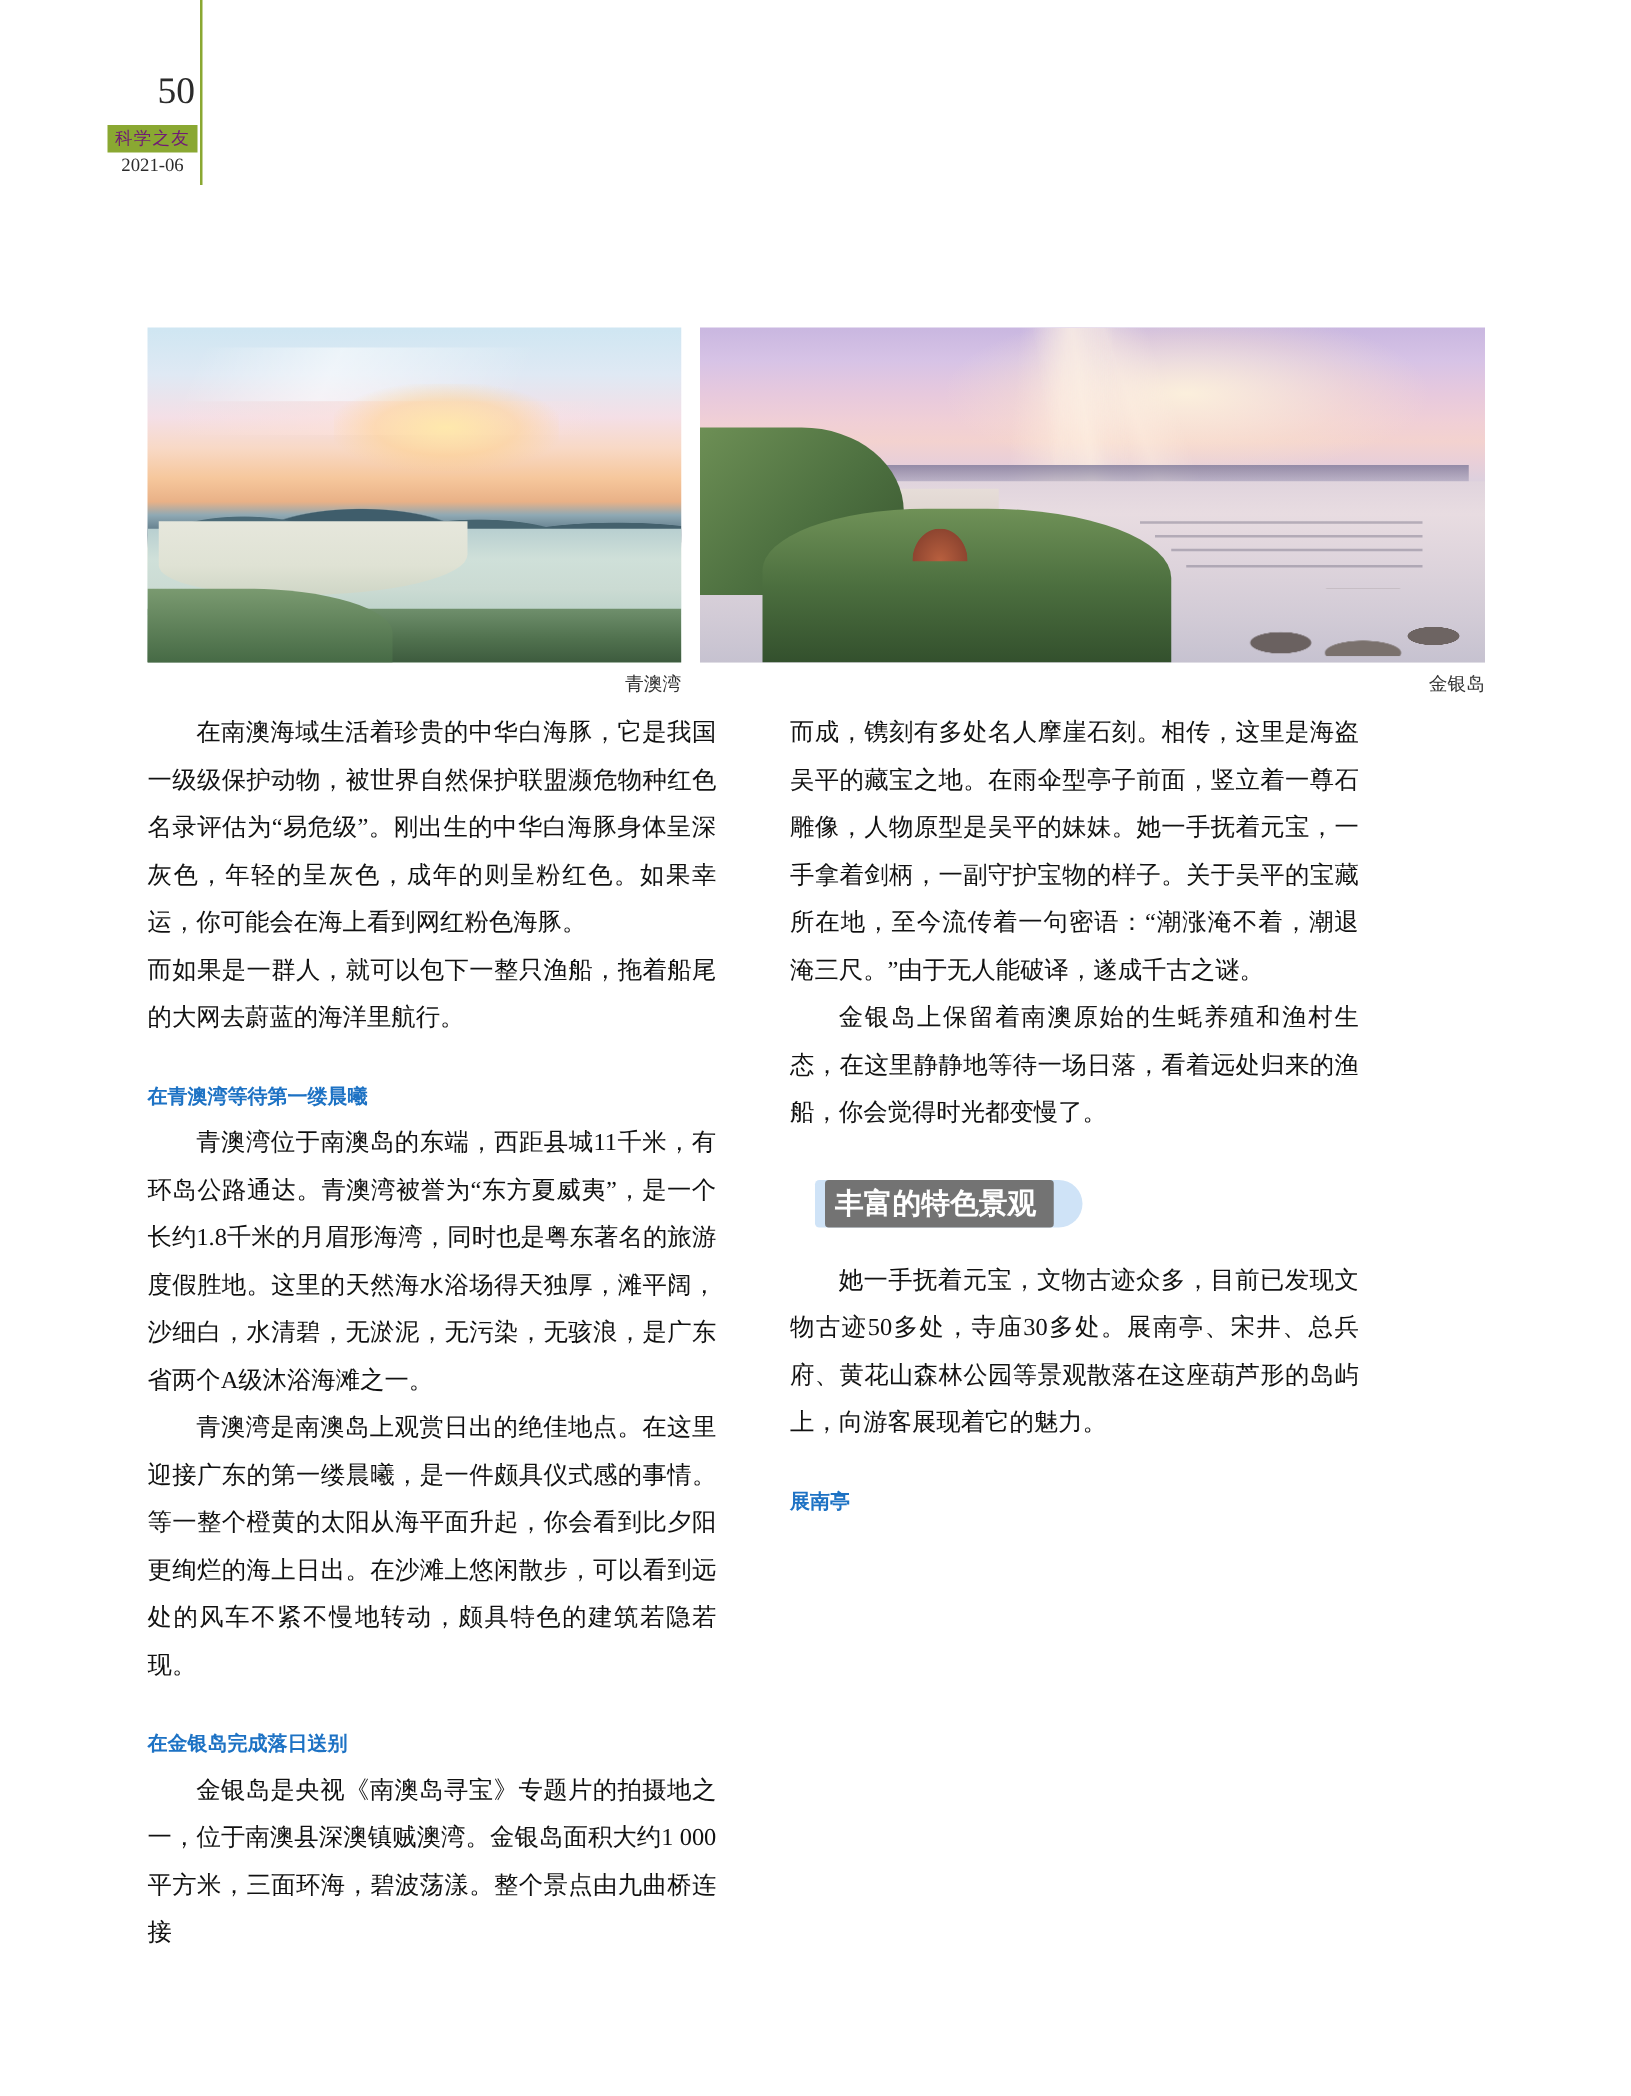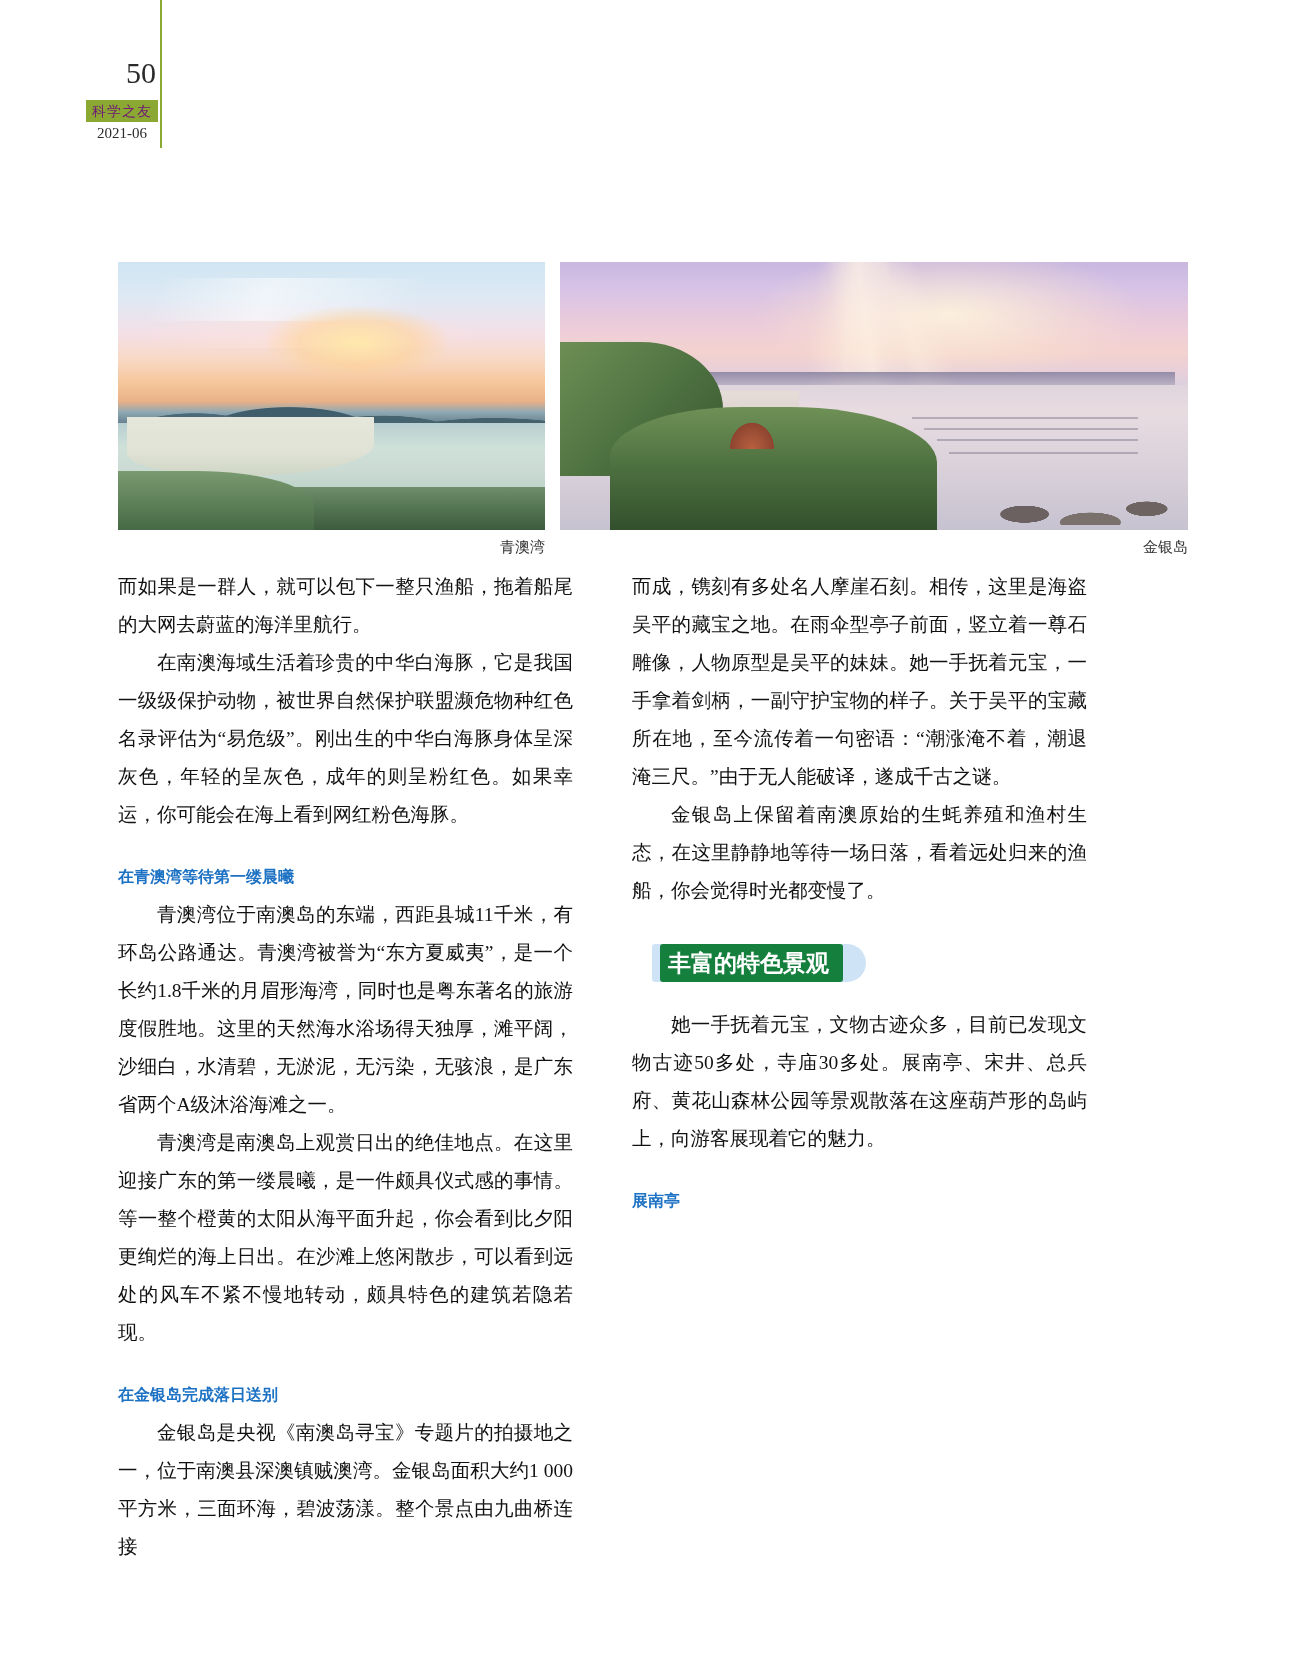--- a/index.html
+++ b/index.html
@@ -269,21 +269,21 @@
   }
   .section-banner .label {
     position: relative;
     display: block;
     padding: 0 14px 0 8px;
     height: 38px;
     line-height: 38px;
     font-size: 23px;
     font-weight: bold;
     color: #ffffff;
-    background: #15803d;
+    background: #737373;
     border-radius: 3px;
     font-family: "DejaVu Sans", "Liberation Sans", sans-serif;
     white-space: nowrap;
   }
 </style>
 </head>
 <body>
 
 <div class="folio">
   <div class="folio-rule-v"></div>
@@ -318,22 +318,22 @@
     <div class="beach2"></div>
     <div class="green-left"></div>
     <div class="green-mid"></div>
     <div class="pavilion"></div>
     <div class="rocks"></div>
   </div>
   <div class="caption">金银岛</div>
 </div>
 
 <div class="col" id="col-left">
+  <p class="body">在南澳海域生活着珍贵的中华白海豚，它是我国一级级保护动物，被世界自然保护联盟濒危物种红色名录评估为“易危级”。刚出生的中华白海豚身体呈深灰色，年轻的呈灰色，成年的则呈粉红色。如果幸运，你可能会在海上看到网红粉色海豚。</p>
   <p class="body noindent">而如果是一群人，就可以包下一整只渔船，拖着船尾的大网去蔚蓝的海洋里航行。</p>
-  <p class="body">在南澳海域生活着珍贵的中华白海豚，它是我国一级级保护动物，被世界自然保护联盟濒危物种红色名录评估为“易危级”。刚出生的中华白海豚身体呈深灰色，年轻的呈灰色，成年的则呈粉红色。如果幸运，你可能会在海上看到网红粉色海豚。</p>
 
   <h3 class="sub">在青澳湾等待第一缕晨曦</h3>
   <p class="body">青澳湾位于南澳岛的东端，西距县城11千米，有环岛公路通达。青澳湾被誉为“东方夏威夷”，是一个长约1.8千米的月眉形海湾，同时也是粤东著名的旅游度假胜地。这里的天然海水浴场得天独厚，滩平阔，沙细白，水清碧，无淤泥，无污染，无骇浪，是广东省两个A级沐浴海滩之一。</p>
   <p class="body">青澳湾是南澳岛上观赏日出的绝佳地点。在这里迎接广东的第一缕晨曦，是一件颇具仪式感的事情。等一整个橙黄的太阳从海平面升起，你会看到比夕阳更绚烂的海上日出。在沙滩上悠闲散步，可以看到远处的风车不紧不慢地转动，颇具特色的建筑若隐若现。</p>
 
   <h3 class="sub">在金银岛完成落日送别</h3>
   <p class="body">金银岛是央视《南澳岛寻宝》专题片的拍摄地之一，位于南澳县深澳镇贼澳湾。金银岛面积大约1 000平方米，三面环海，碧波荡漾。整个景点由九曲桥连接</p>
 </div>
 
 <div class="col" id="col-right">

